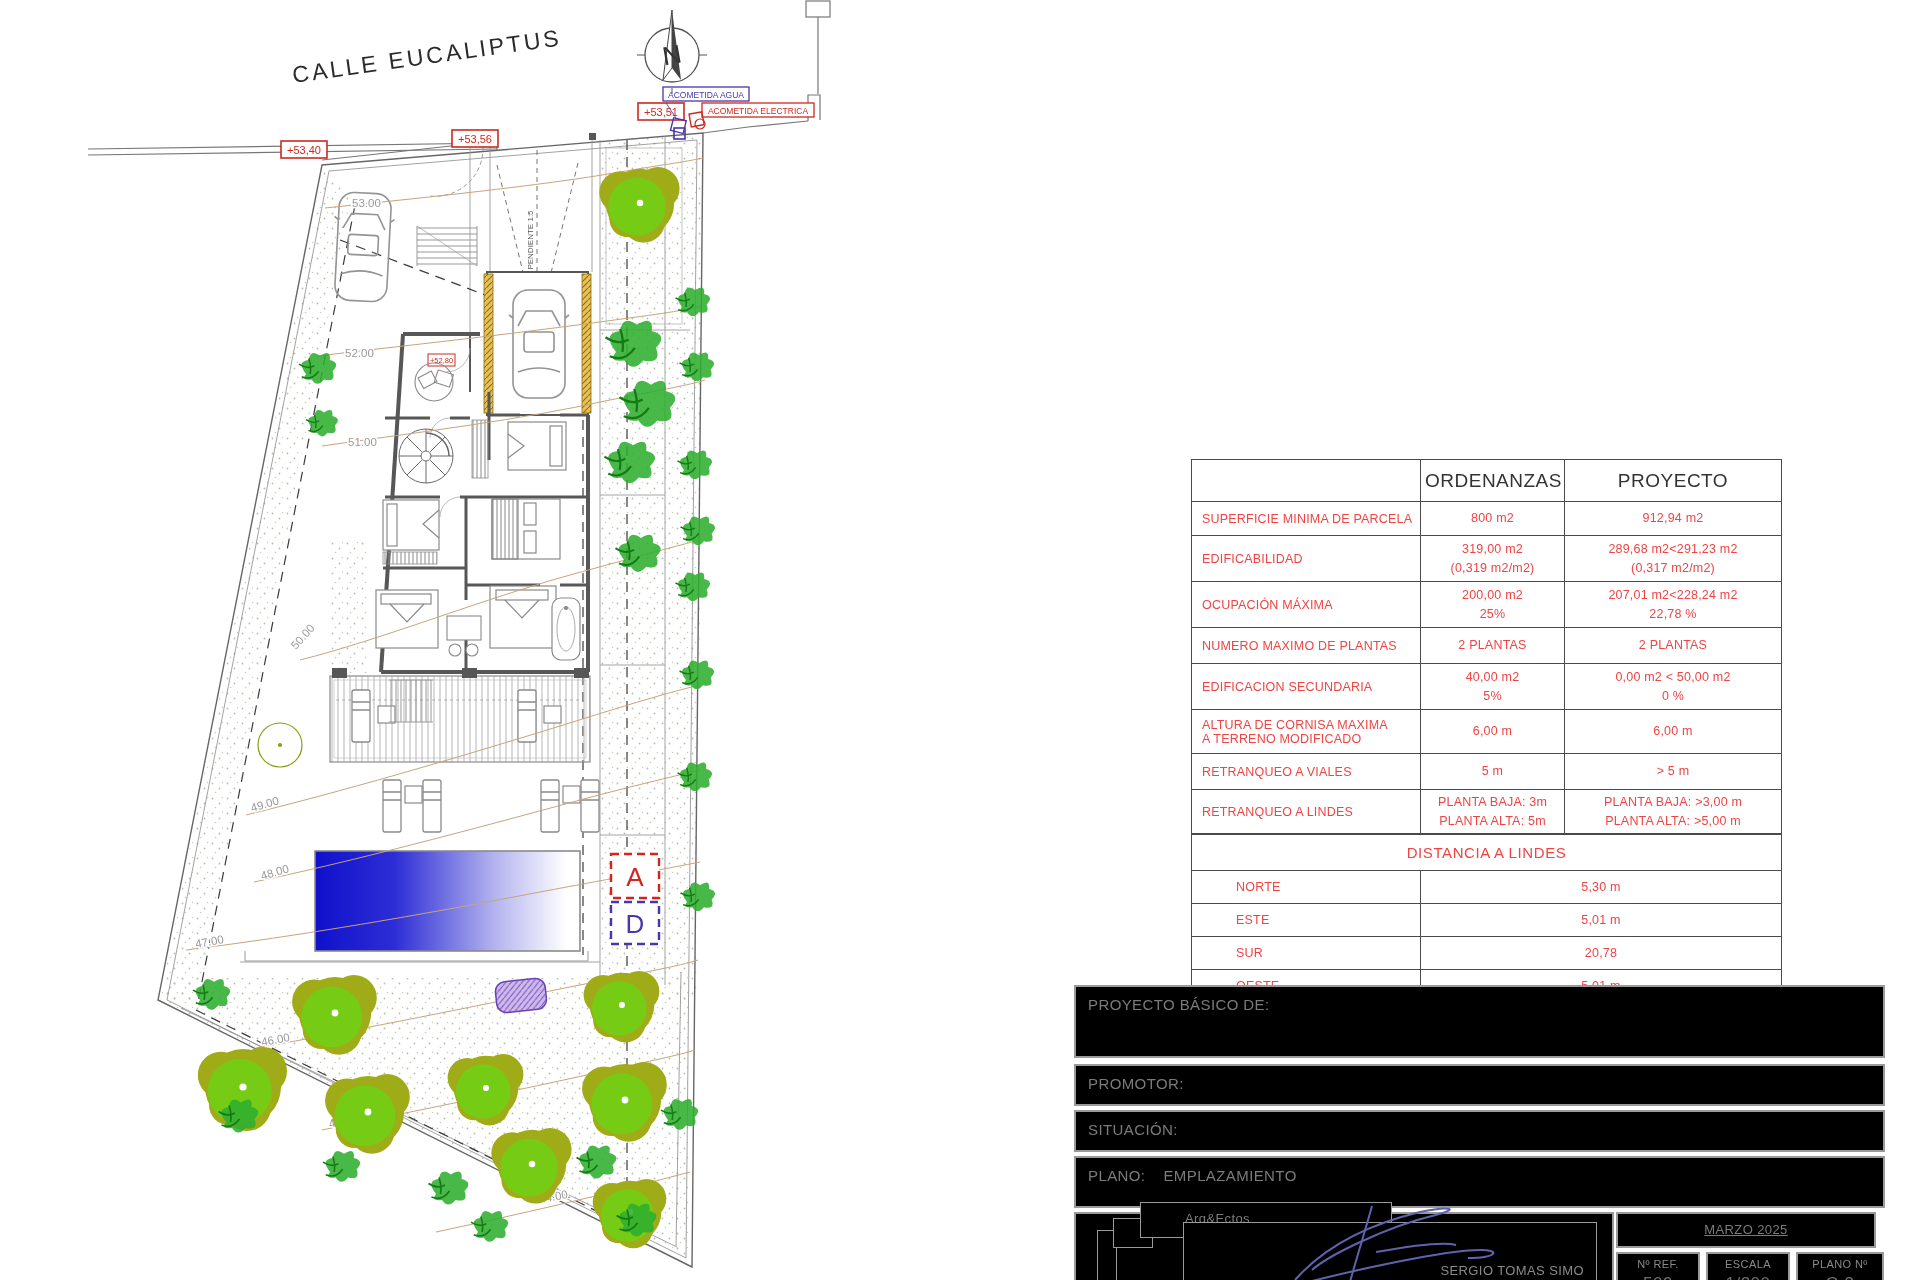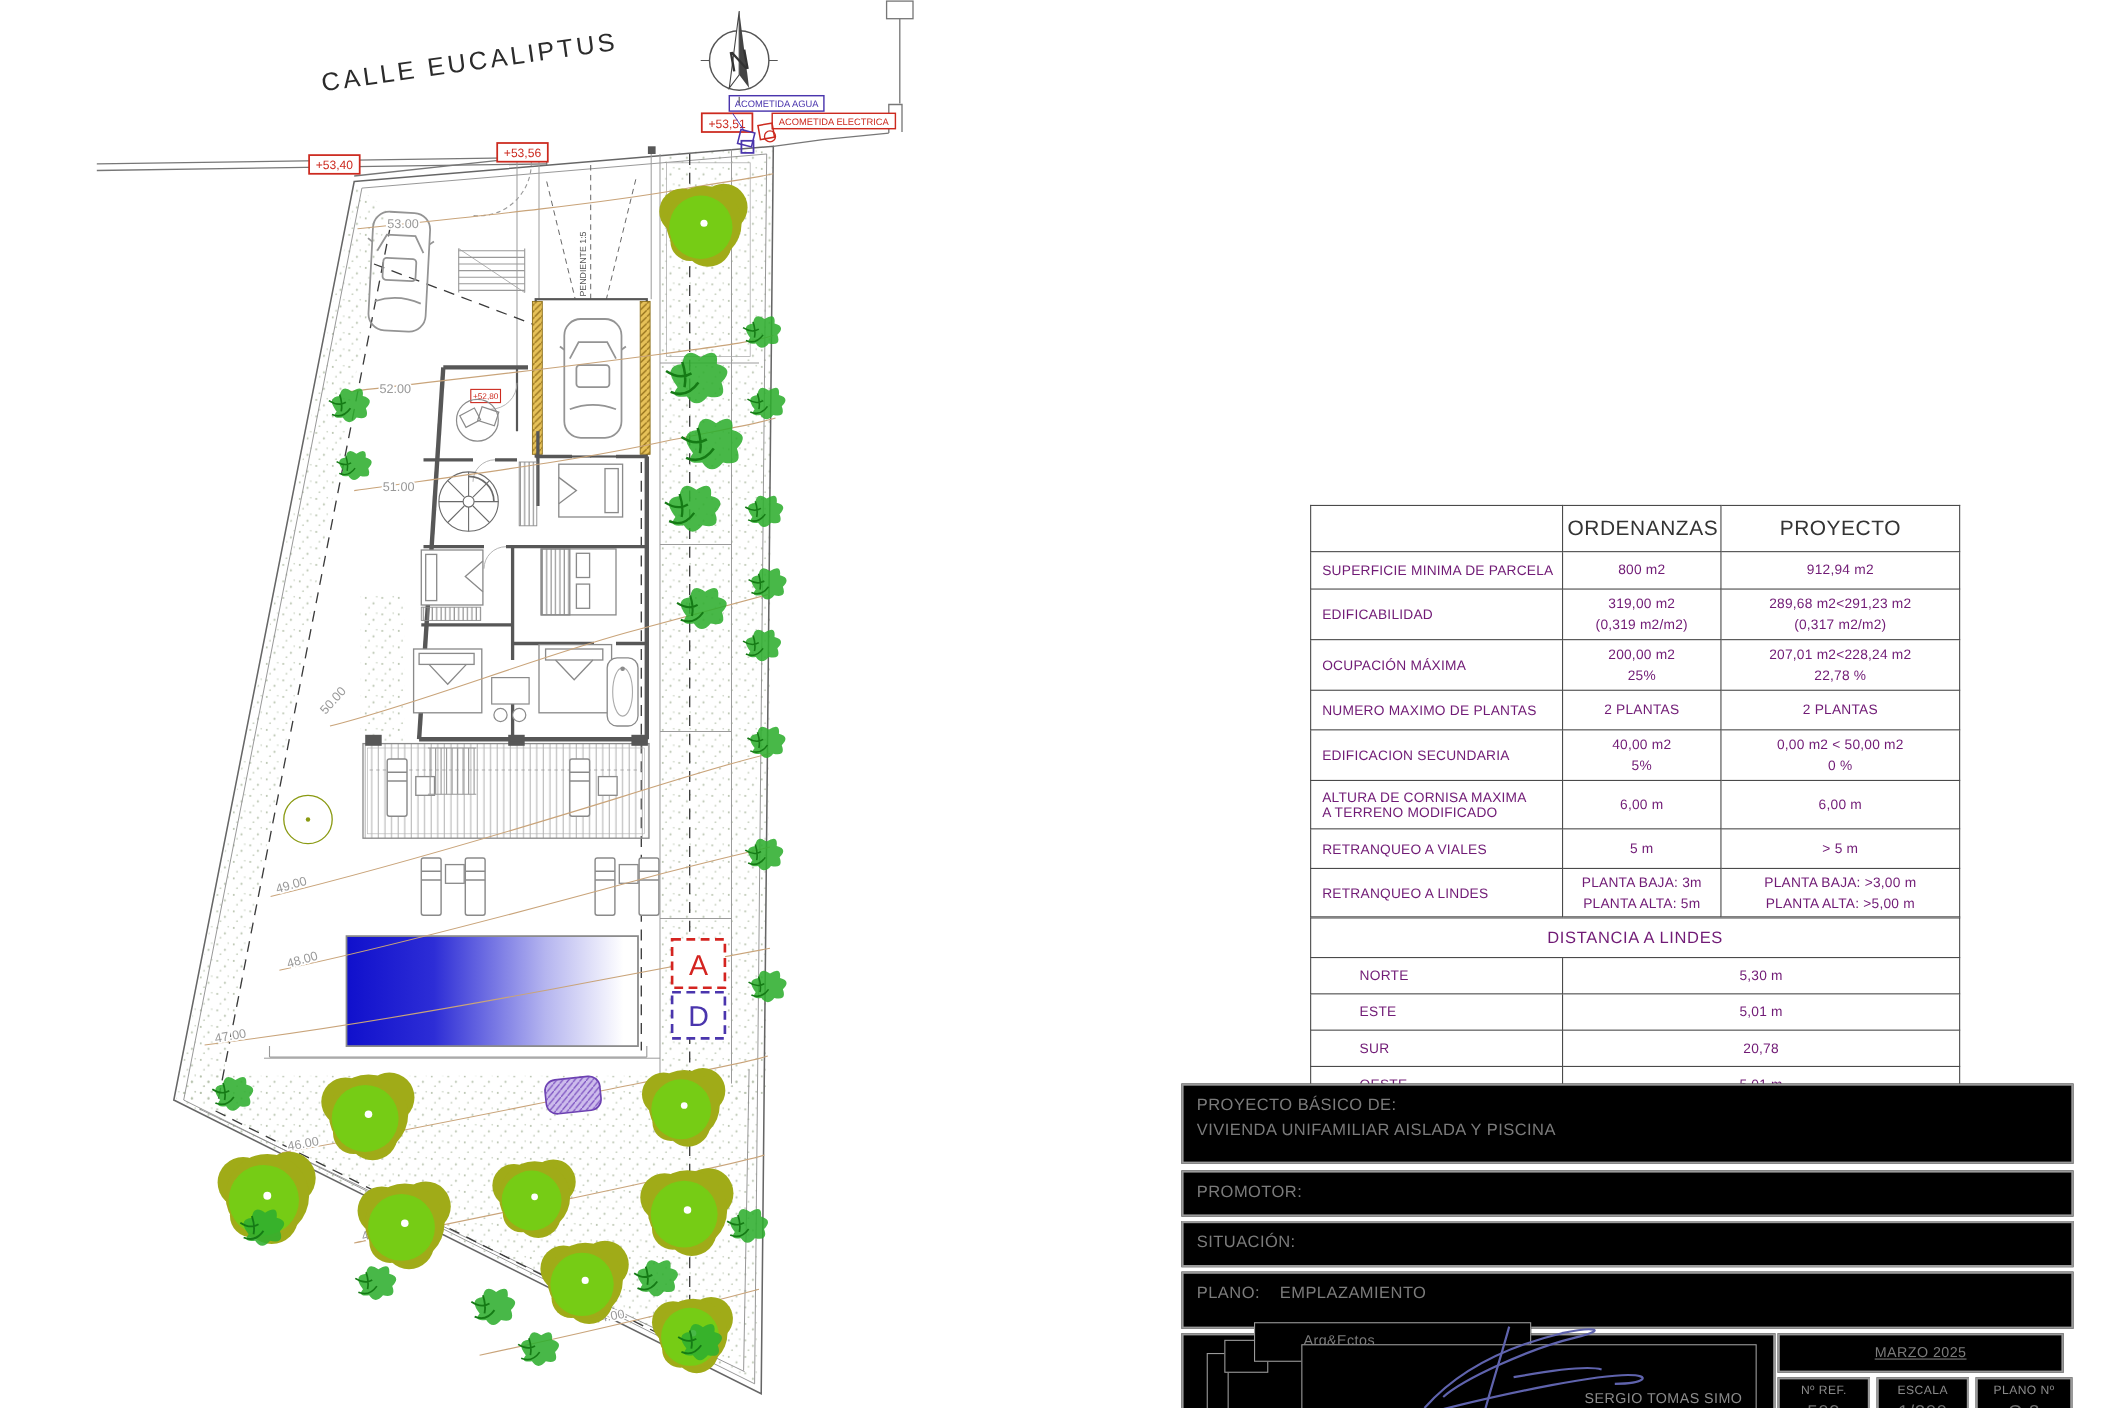--- a/index.html
+++ b/index.html
@@ -2,21 +2,21 @@
 <html><head>
 <meta charset="utf-8">
 <style>
   html,body{margin:0;padding:0;background:#fff;}
   #sheet{position:relative;width:1920px;height:1280px;background:#fff;overflow:hidden;
          font-family:"Liberation Sans",sans-serif;color:#444;}
   svg text{font-family:"Liberation Sans",sans-serif;}
   
   .dataTable{position:absolute;border-collapse:collapse;background:#fff;table-layout:fixed;margin-top:36px;}
   .dataTable td,.dataTable th{border:1.6px solid #4a4a4a;font-weight:normal;
-        font-size:12.5px;color:#701a75;letter-spacing:.2px;padding:2px 4px;}
+        font-size:12.5px;color:#ef4444;letter-spacing:.2px;padding:2px 4px;}
   .dataTable .lab{text-align:left;padding-left:10px;}
   .dataTable .val{text-align:center;line-height:1.45;}
   .dataTable th.big{font-size:19px;letter-spacing:.5px;color:#333;}
   .dataTable div:empty{display:none;}
   #distancia td.lab{padding-left:44px;}
   #distancia th{font-size:15px;letter-spacing:.6px;}
   
   .tb{position:absolute;background:#000000;border:2px solid #9a9a9a;box-sizing:border-box;
       color:#7b7b7b;font-size:15px;letter-spacing:.4px;}
   .tb .pad{padding:9px 12px;}
@@ -511,21 +511,20 @@
   </tr>
   <tr style="height:33px;">
     <td class="lab">OESTE</td>
     <td class="val">5,01 m</td>
   </tr>
 </tbody>
     </table>
 
 <div class="tb" style="left:1074px;top:985px;width:811px;height:73px;">
   <div class="pad" style="padding-bottom:0;">PROYECTO BÁSICO DE:</div>
-  <div class="pad" style="padding-top:6px;">VIVIENDA UNIFAMILIAR AISLADA Y PISCINA</div>
 </div>
 <div class="tb" style="left:1074px;top:1110px;width:811px;height:42px;">
   <div class="pad">SITUACIÓN:</div>
 </div>
 <div class="tb" style="left:1074px;top:1064px;width:811px;height:42px;">
   <div class="pad">PROMOTOR:</div>
 </div>
 <div class="tb" style="left:1074px;top:1156px;width:811px;height:52px;">
   <div class="pad"><span>PLANO:</span><span style="margin-left:18px;">EMPLAZAMIENTO</span></div>
 </div>

